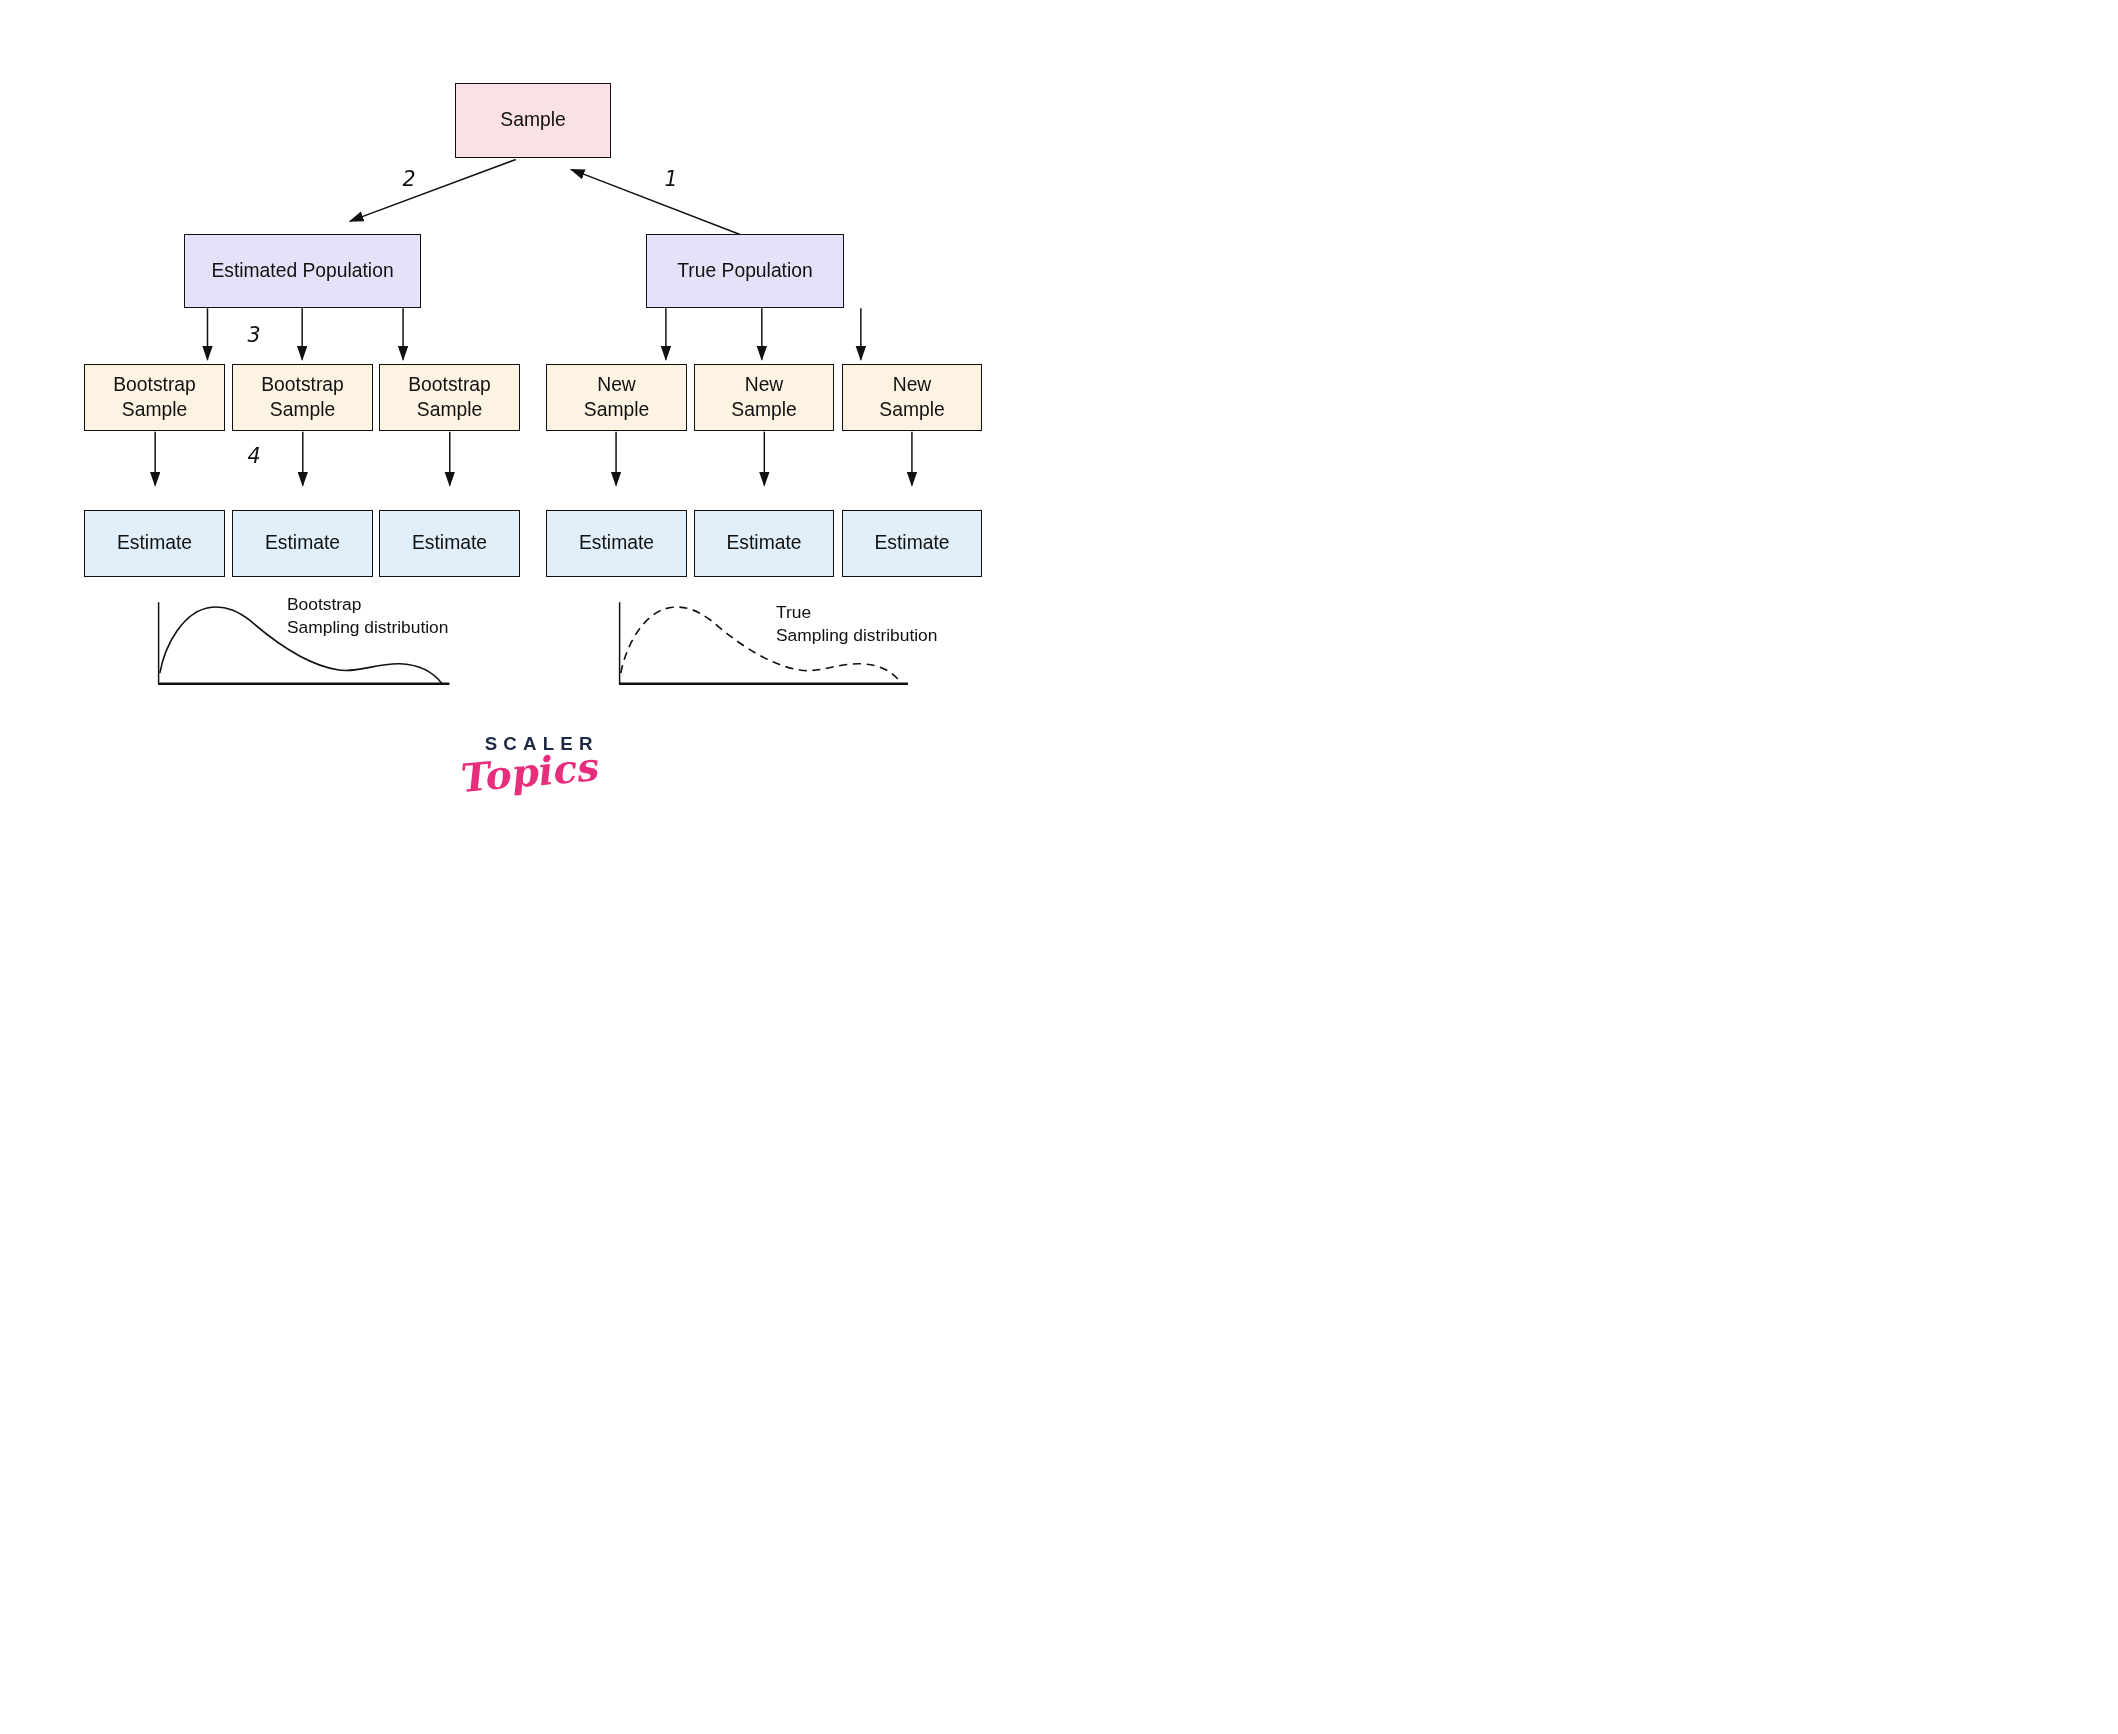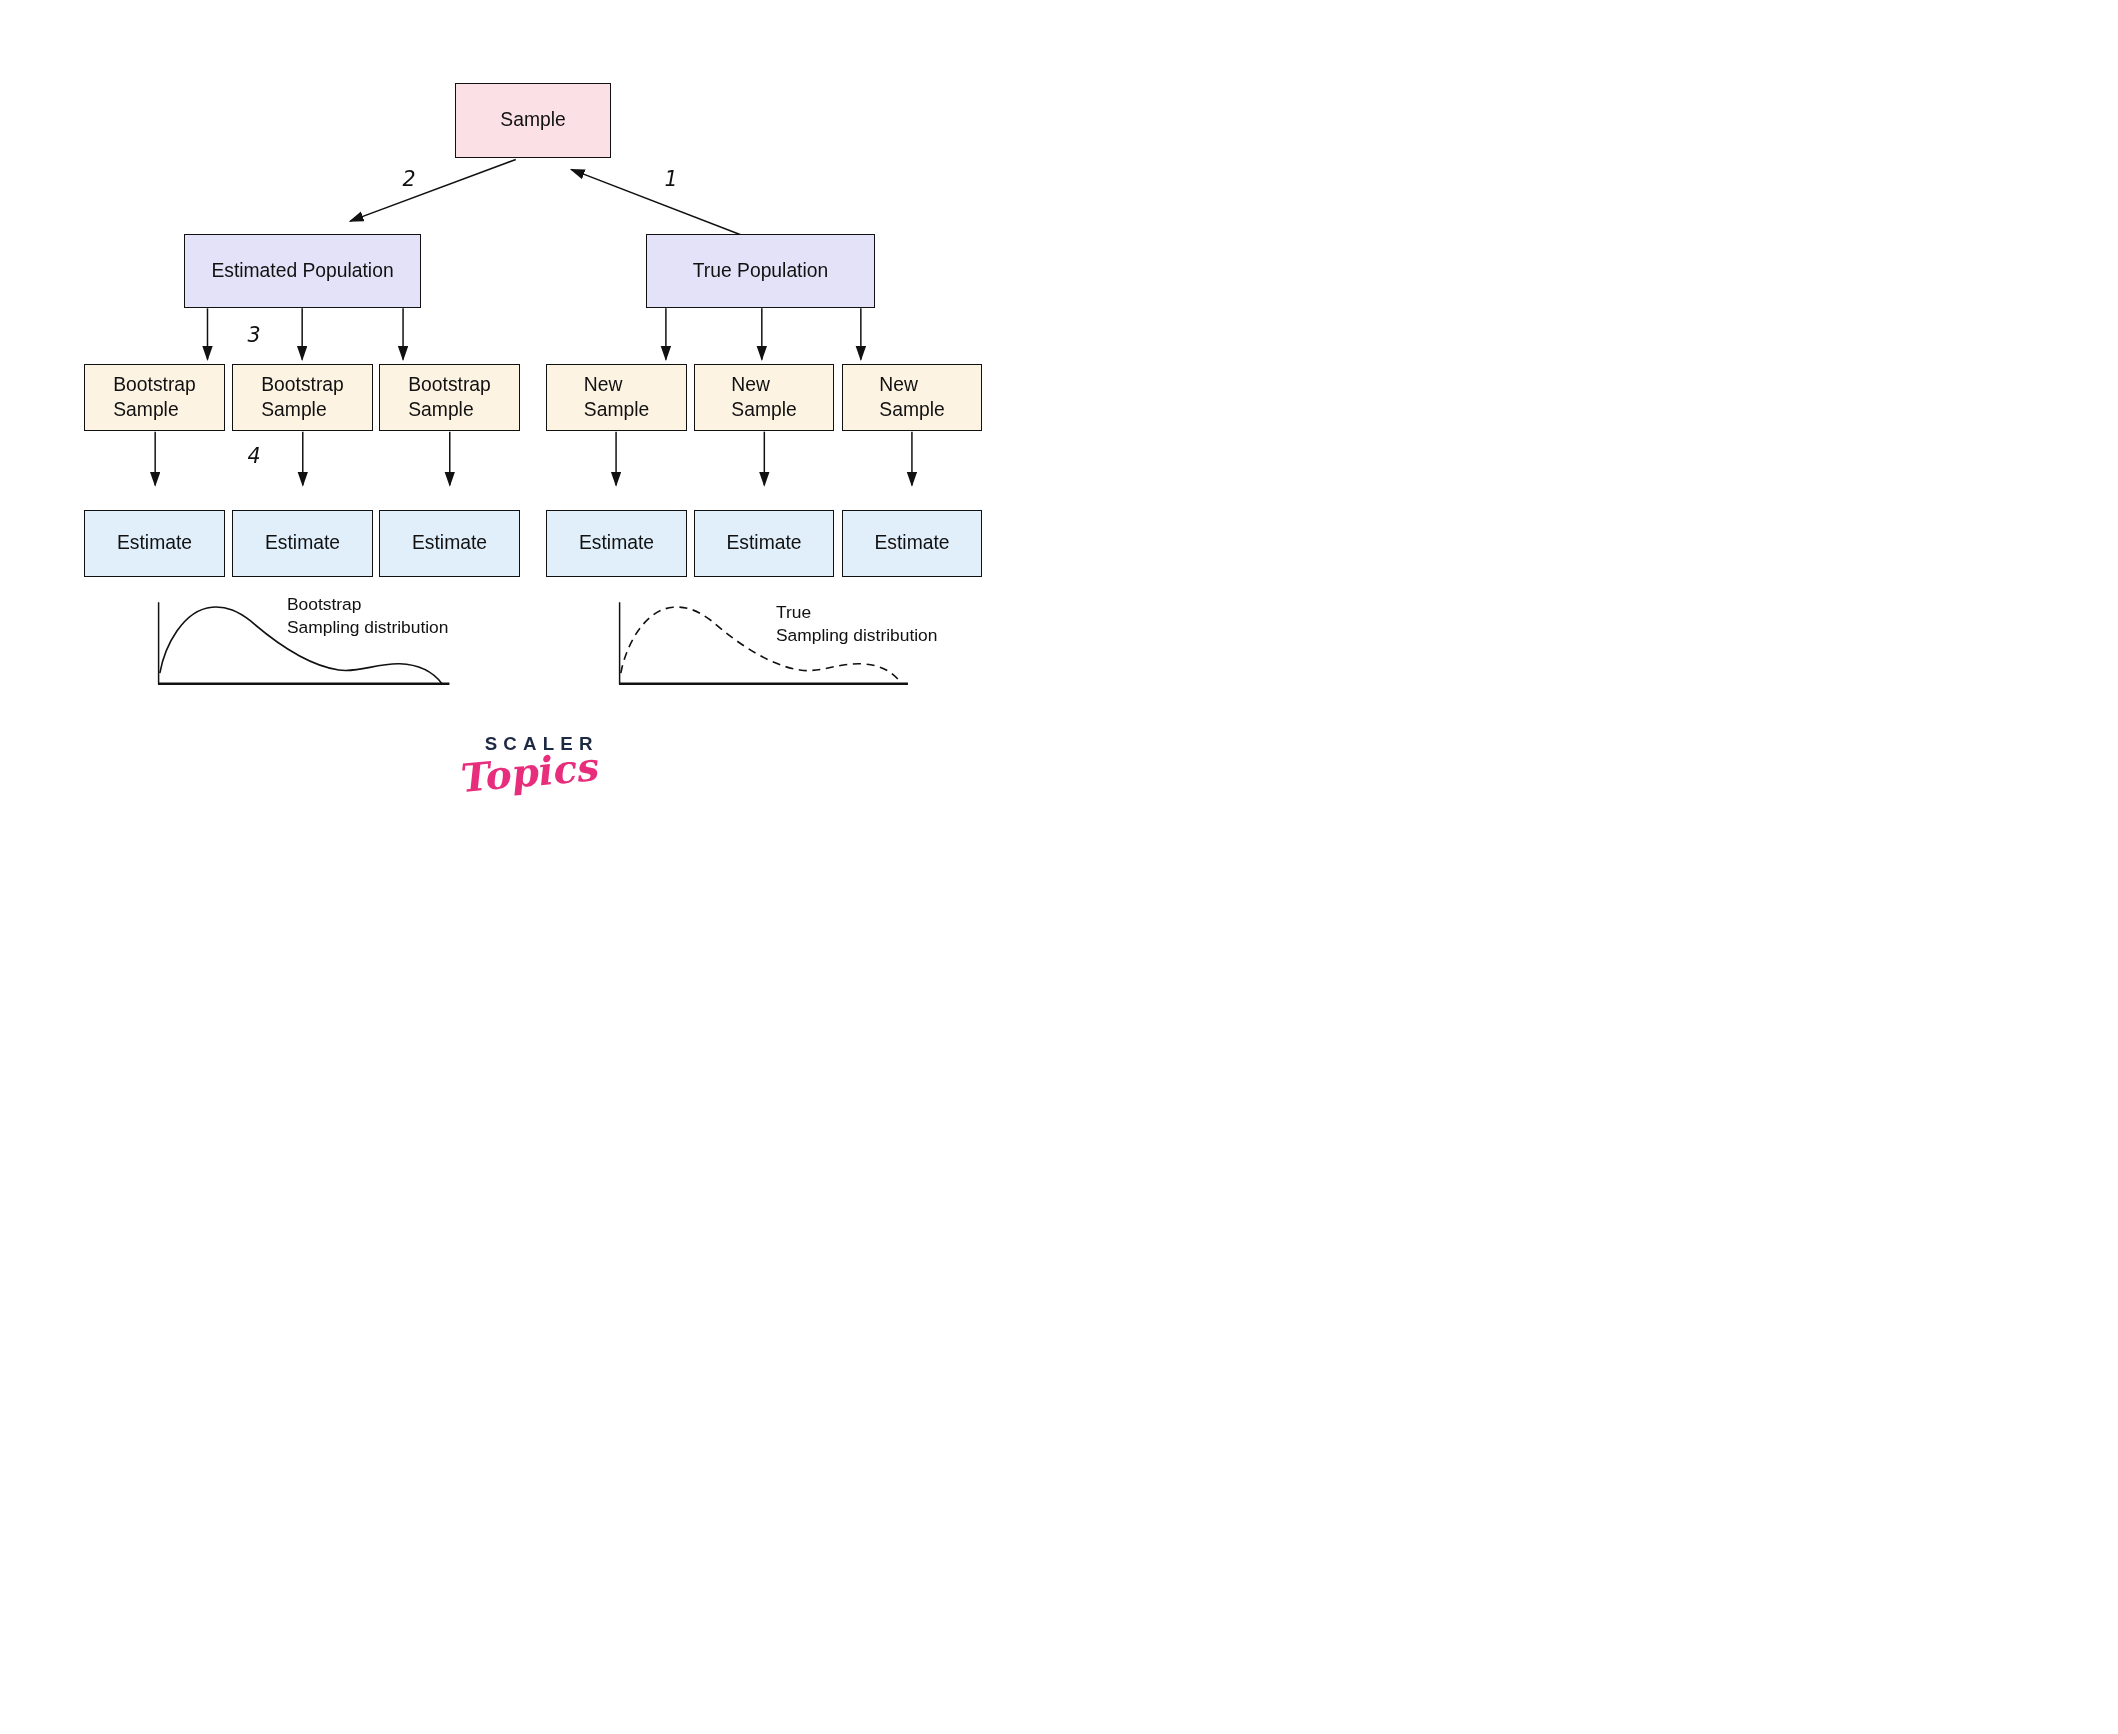--- a/index.html
+++ b/index.html
@@ -4,25 +4,25 @@
 <style>
   :root{
     --c-sample:#FBE0E6; --c-pop:#E4E2F8; --c-cream:#FDF3E3; --c-blue:#E1EFFB;
     --c-border:#111111; --logo-navy:#1E2A44; --logo-pink:#E72D7C;
   }
   html,body{margin:0;padding:0;background:#ffffff;}
   body{font-family:"Liberation Sans", sans-serif; color:#111;}
   .canvas{position:relative;width:1059px;height:867px;background:#fff;overflow:hidden;}
   .overlay{position:absolute;left:0;top:0;width:1059px;height:867px;pointer-events:none;}
   .box{position:absolute;border:1.9px solid var(--c-border);box-sizing:border-box;
-       display:flex;align-items:center;justify-content:center;
+       display:flex;align-items:center;justify-content:center;text-align:center;
        font-size:19.3px;line-height:1.25;color:#111;}
   .box-sample{left:455px;top:83px;width:156px;height:75px;background:var(--c-sample);}
   .box-pop-left{left:184px;top:234px;width:237px;height:74px;background:var(--c-pop);}
-  .box-pop-right{left:646px;top:234px;width:229px;height:74px;background:var(--c-pop);}
+  .box-pop-right{left:646px;top:234px;width:198px;height:74px;background:var(--c-pop);}
   .box-cream{top:364px;height:67px;background:var(--c-cream);}
   .box-est{top:490px;height:67px;background:var(--c-blue);margin-top:20px;}
   .bx1{left:84px;width:141px;} .bx2{left:232px;width:141px;} .bx3{left:379px;width:141px;}
   .bx4{left:546px;width:141px;} .bx5{left:694px;width:140px;} .bx6{left:842px;width:140px;}
   .num{position:absolute;transform:translate(-50%,-50%);font-style:italic;
        font-size:20.6px;font-family:"DejaVu Sans", sans-serif;color:#111;}
   .plot{position:absolute;top:601px;width:299px;height:87px;}
   .plot-left{left:157px;} .plot-right{left:618px;}
   .plot-label{position:absolute;top:593px;font-size:17.4px;line-height:1.3;color:#111;white-space:nowrap;}
   .plot-label-left{left:287px;} .plot-label-right{left:776px;margin-top:8px;}

